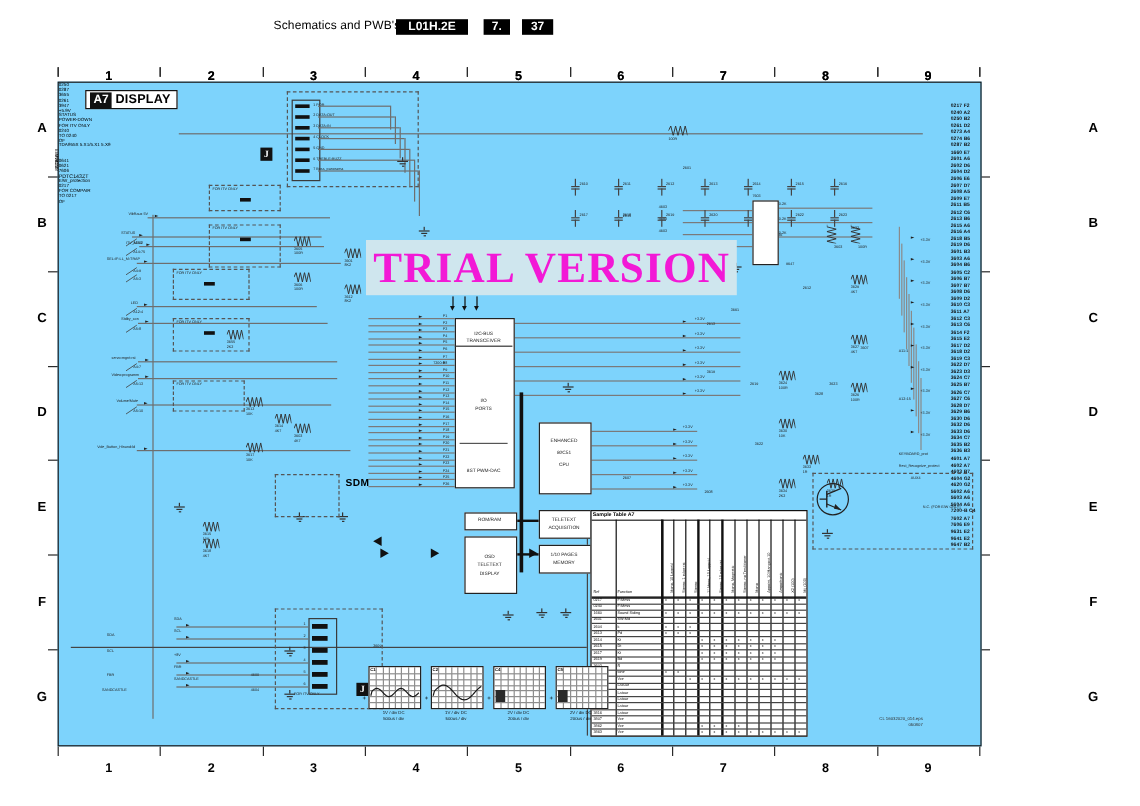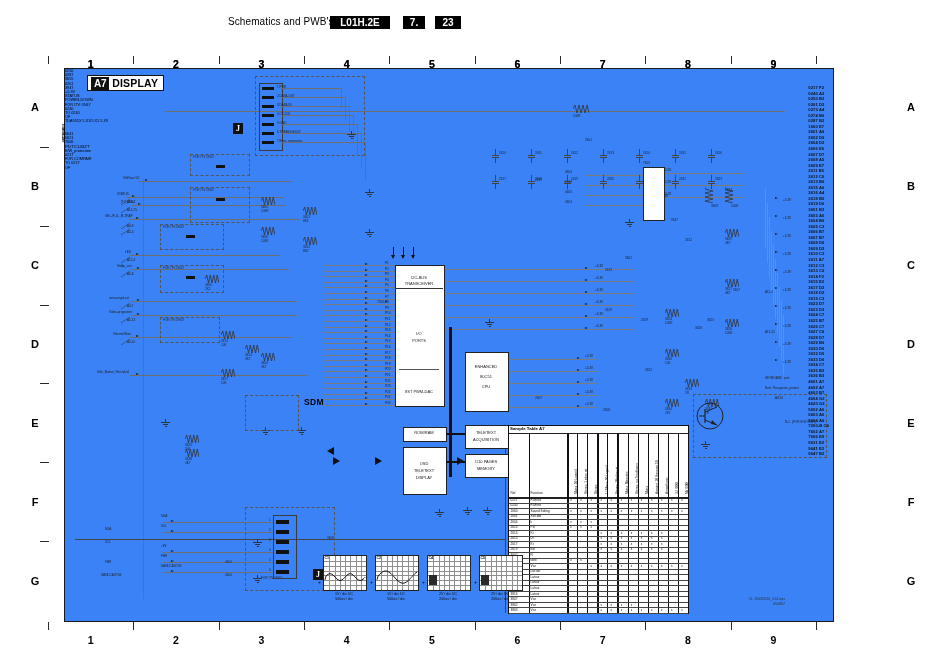--- a/index.html
+++ b/index.html
@@ -17,21 +17,21 @@
 
   .nag{position:absolute;left:6px;top:44px;font-family:"Liberation Serif",serif;font-size:11.5px;
        color:#e83fbf;background:#cfe9ef;text-decoration:underline;padding:0 2px;white-space:nowrap;}
 
   
   .ruler-num{position:absolute;font-size:10.5px;font-weight:bold;text-align:center;width:16px;}
   .ruler-tick{position:absolute;background:#2a2a2a;}
   .row-letter{position:absolute;font-size:11px;font-weight:bold;width:14px;text-align:center;}
 
   
-  .frame{position:absolute;left:64px;top:68px;width:768px;height:552px;border:1.1px solid #1a1a1a;background:#3b82f6;}
+  .frame{position:absolute;left:48px;top:68px;width:768px;height:552px;border:1.1px solid #1a1a1a;background:#7dd3fc;}
 
   
   .ln{position:absolute;background:#6e6e6e;}
   .ln.d{background:#2b2b2b;}
   .bx{position:absolute;border:1px solid #3a3a3a;background:transparent;}
   .dash{position:absolute;border:1px dashed #555;}
   .tx{position:absolute;font-size:3.1px;line-height:3.6px;color:#222;white-space:nowrap;
       font-family:"Liberation Sans",sans-serif;}
   .tx4{font-size:3.8px;line-height:4.2px;}
   .blkb{position:absolute;border:1.3px solid #222;background:#fff;}
@@ -88,21 +88,21 @@
 </style>
 </head>
 <body>
 
 <div class="page">
 
   <div class="hdr"></div>
   <div class="hdr-label">Schematics and PWB's</div>
   <div class="hdr-box b1">L01H.2E</div>
   <div class="hdr-box b2">7.</div>
-  <div class="hdr-box b3">23</div>
+  <div class="hdr-box b3">37</div>
 
 
   <div id="ruler-top">
       <div class="ruler-num" style="left:82.66666666666666px;top:58px;">1</div>
       <div class="ruler-tick" style="left:48px;top:56px;width:1px;height:8px;"></div>
       <div class="ruler-num" style="left:168px;top:58px;">2</div>
       <div class="ruler-tick" style="left:133.33333333333331px;top:56px;width:1px;height:8px;"></div>
       <div class="ruler-num" style="left:253.33333333333331px;top:58px;">3</div>
       <div class="ruler-tick" style="left:218.66666666666666px;top:56px;width:1px;height:8px;"></div>
       <div class="ruler-num" style="left:338.66666666666663px;top:58px;">4</div>
@@ -1203,20 +1203,21 @@
         <div>5604 A6</div>
         <div>7200-B C4</div>
         <div>7602 A7</div>
         <div>7606 E9</div>
         <div>9631 E2</div>
         <div>9641 E2</div>
         <div>9647 B2</div>
       </div>
   </div>
 
+  <div class="wm">TRIAL VERSION</div>
 <div id="ruler-top">
       <div class="ruler-num" style="left:82.66666666666666px;top:58px;">1</div>
       <div class="ruler-tick" style="left:48px;top:56px;width:1px;height:8px;"></div>
       <div class="ruler-num" style="left:168px;top:58px;">2</div>
       <div class="ruler-tick" style="left:133.33333333333331px;top:56px;width:1px;height:8px;"></div>
       <div class="ruler-num" style="left:253.33333333333331px;top:58px;">3</div>
       <div class="ruler-tick" style="left:218.66666666666666px;top:56px;width:1px;height:8px;"></div>
       <div class="ruler-num" style="left:338.66666666666663px;top:58px;">4</div>
       <div class="ruler-tick" style="left:304px;top:56px;width:1px;height:8px;"></div>
       <div class="ruler-num" style="left:424px;top:58px;">5</div>

